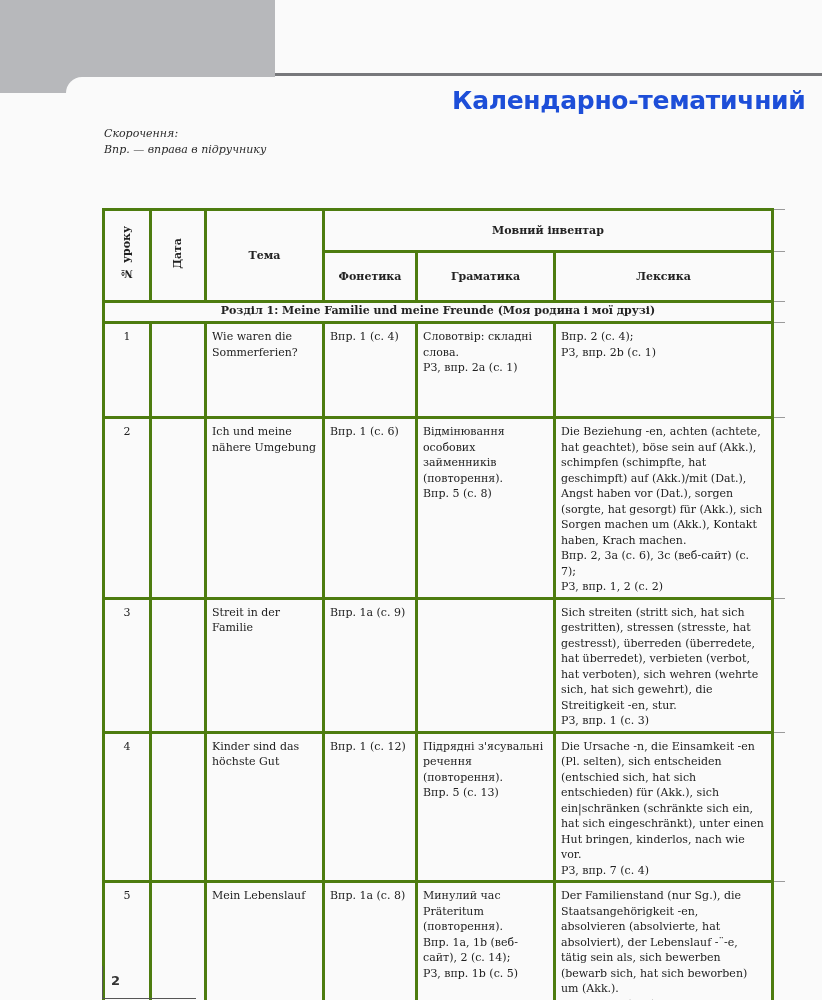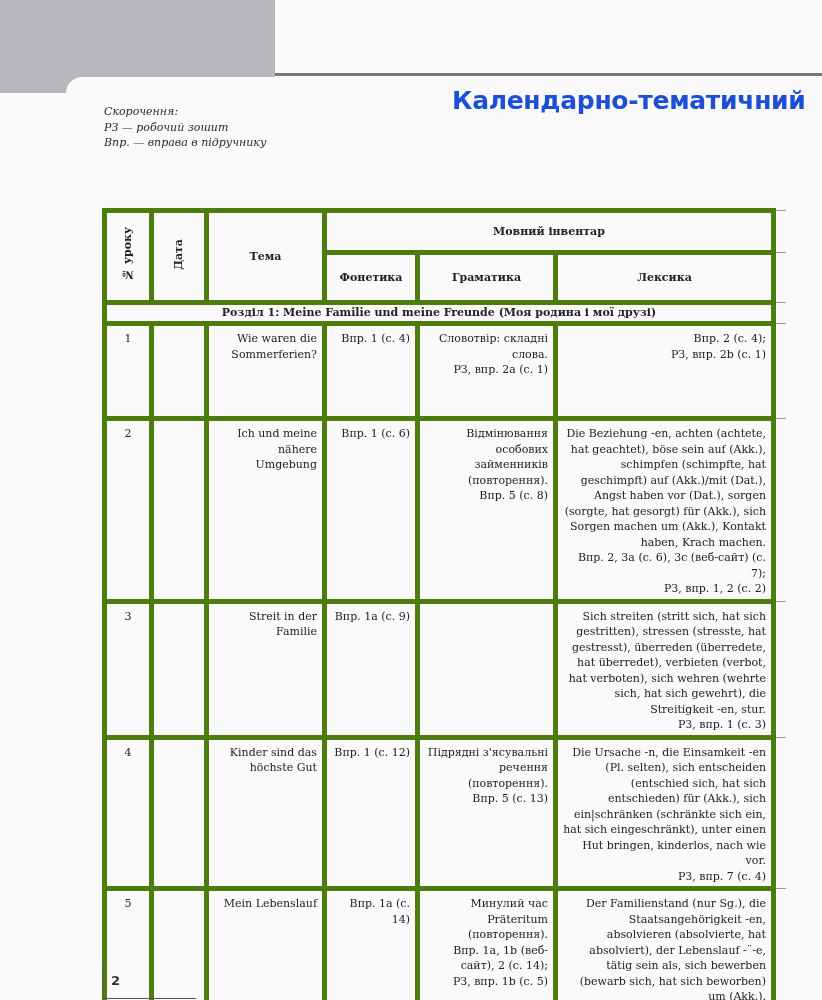--- a/index.html
+++ b/index.html
@@ -3,48 +3,47 @@
 <meta charset="utf-8">
 <style>
   html, body { margin:0; padding:0; }
   body { width:822px; height:1000px; background:#fafafa; position:relative; overflow:hidden;
          font-family:"DejaVu Serif","Liberation Serif",serif; color:#222; }
   .gray-block { position:absolute; left:0; top:0; width:275px; height:93px; background:#b7b8bb; }
   .white-notch { position:absolute; left:66px; top:77px; width:260px; height:40px; background:#fafafa; border-top-left-radius:16px; }
   .top-rule { position:absolute; left:275px; top:73px; width:547px; height:3px; background:#77787b; }
   .title { position:absolute; left:452px; top:86px; font-family:"DejaVu Sans","Liberation Sans",sans-serif;
            font-weight:bold; font-size:25px; letter-spacing:-0.3px; color:#1d4ed8; white-space:nowrap; }
-  .abbr { position:absolute; left:104px; top:104px; font-style:italic; font-size:11px; line-height:15.5px; color:#2a2a2a; }
+  .abbr { position:absolute; left:104px; top:126px; font-style:italic; font-size:11px; line-height:15.5px; color:#2a2a2a; }
   .abbr div { white-space:nowrap; }
 
   .tbl { position:absolute; left:102px; top:208px; border-collapse:collapse; table-layout:fixed; font-size:11px; line-height:15.5px; }
-  .tbl td, .tbl th { border:5px solid #4d7c0f; padding:0; vertical-align:top; }
+  .tbl td, .tbl th { border:3px solid #4d7c0f; padding:0; vertical-align:top; }
   .tbl th { font-weight:bold; vertical-align:middle; text-align:center; font-size:11px; }
   .tbl .right-edge { border-right:none; border-top:1px solid #9a9a9a; border-bottom:1px solid #9a9a9a; }
   .rot { writing-mode:vertical-rl; transform:rotate(180deg); display:inline-block; white-space:nowrap; }
-  .cell { padding:5px 5px 2px 5px;text-align:right; }
+  .cell { padding:5px 5px 2px 5px; }
   .num { text-align:center; padding-top:5px; }
   .section { text-align:center; font-weight:bold; padding-top:6px; vertical-align:top; }
   .it { }
   .page-num { position:absolute; left:111px; top:973px; font-family:"DejaVu Sans","Liberation Sans",sans-serif; font-weight:bold; font-size:13px; color:#333; }
   .pn-vline { position:absolute; left:102px; top:966px; width:1px; height:33px; background:#555; }
   .pn-hline { position:absolute; left:102px; top:998px; width:94px; height:1px; background:#555; }
 </style>
 </head>
 <body>
 
 <div class="gray-block"></div>
 <div class="white-notch"></div>
 <div class="top-rule"></div>
 
 <div class="title">Календарно-тематичний</div>
 
 <div class="abbr">
   <div>Скорочення:</div>
-  <div>РЗ — робочий зошит</div>
   <div>Впр. — вправа в підручнику</div>
 </div>
 
 <table class="tbl">
   <colgroup>
     <col style="width:47px">
       <col style="width:55px">
       <col style="width:118px">
     <col style="width:93px">
       <col style="width:138px">
@@ -181,21 +180,21 @@
         <td>
           <div class="num">5</div>
         </td>
         <td>
           <div class="cell"></div>
         </td>
         <td>
           <div class="cell">Mein Lebenslauf</div>
         </td>
         <td>
-          <div class="cell">Впр. 1а (с. 14)</div>
+          <div class="cell">Впр. 1а (с. 8)</div>
         </td>
         <td>
           <div class="cell">
             <div>Минулий час Präteritum (повторення).</div>
             <div>Впр. 1а, 1b (веб-сайт), 2 (с. 14);</div>
             <div>РЗ, впр. 1b (с. 5)</div>
           </div>
         </td>
         <td>
           <div class="cell">

